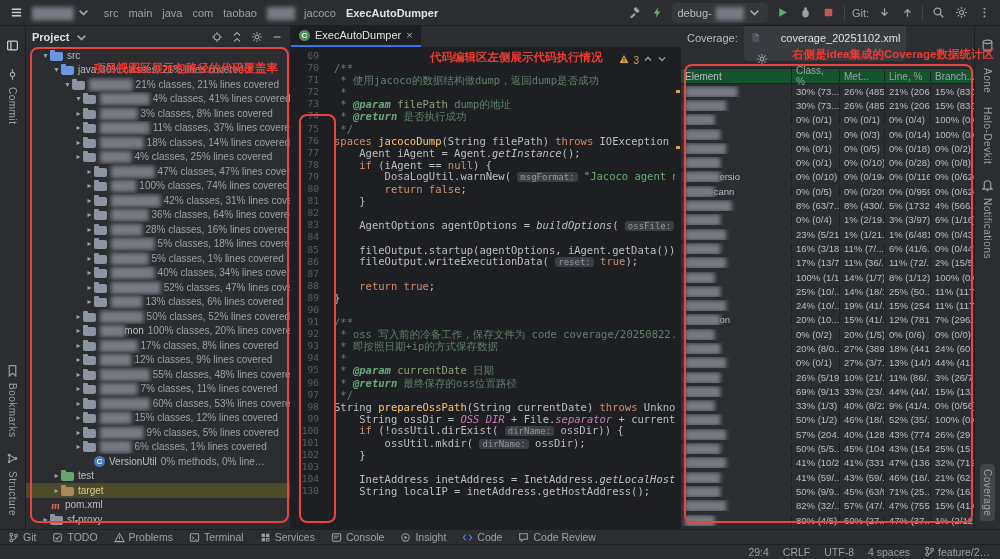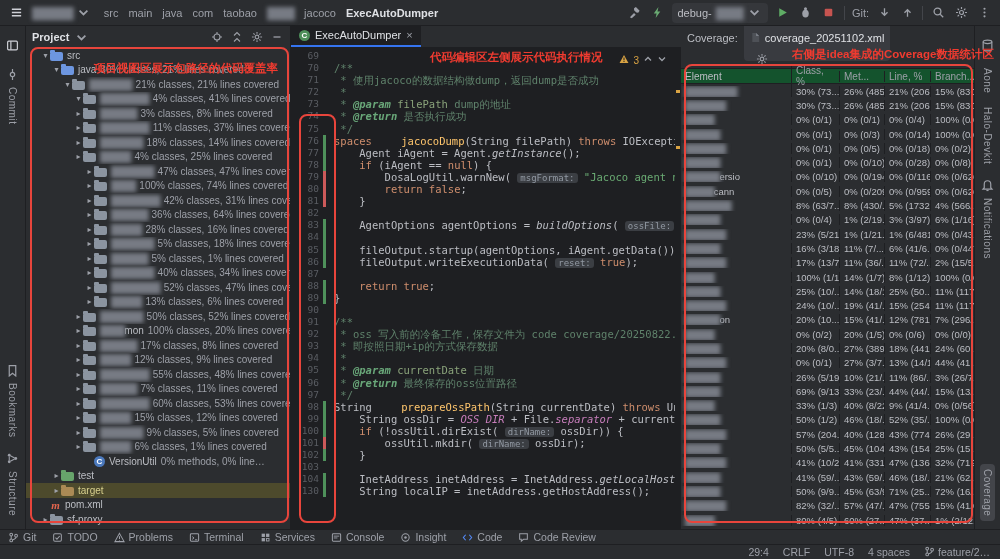--- a/index.html
+++ b/index.html
@@ -57,43 +57,43 @@
 
   
   #editor{left:291px;top:26px;width:390px;height:503px;background:#1e1f22;overflow:hidden;}
   #tabbar{height:22px;background:#2b2d30;border-bottom:1px solid #1e1f22;display:flex;align-items:flex-end;}
   #editor-tab{height:22px;display:flex;align-items:center;gap:5px;padding:0 8px;background:#1e1f22;border-bottom:2px solid #3574f0;color:#dfe1e5;}
   #editor-tab .tico-class{margin:0;}
   .tab-close{color:#9da0a8;font-size:11px;}
   #inspections{position:absolute;right:14px;top:28px;display:flex;align-items:center;gap:4px;color:#d9a343;font-size:10px;z-index:5;}
   #inspections svg{width:10px;height:10px;}
   #code-lines{position:absolute;left:0;top:24px;right:6px;bottom:0;font-family:"DejaVu Sans Mono",monospace;font-size:10.5px;}
-  .cl{display:flex;height:12.1px;line-height:12.1px;white-space:pre;overflow:hidden;}
+  .cl{display:flex;height:12.1px;line-height:12.1px;white-space:pre;overflow:hidden;align-items:center;}
   .ln{width:32px;flex:none;text-align:right;color:#5a5d63;font-size:9.5px;padding-right:4px;}
   .strip{width:3px;flex:none;margin-right:8px;}
   .strip-g{background:#4f915b;}
   .strip-r{background:#cc5a5a;}
   .ctext{flex:1;overflow:hidden;}
   .tk-p{color:#bcbec4;}
   .tk-k{color:#cf8e6d;}
   .tk-c{color:#5f826b;}
   .tk-t{color:#69a779;font-weight:bold;font-style:italic;}
   .tk-ci{color:#8aa37a;}
   .tk-s{color:#6aab73;}
-  .tk-m{color:#ffc66d;margin-left:23px;}
+  .tk-m{color:#ffc66d;}
   .tk-sm{color:#bcbec4;font-style:italic;}
   .tk-f{color:#c77dbb;font-style:italic;}
   .tk-h{background:#3b3e43;color:#9299a3;border-radius:3px;padding:0 3px;font-size:9px;}
   #ed-scroll{position:absolute;right:0;top:24px;width:6px;bottom:0;}
   .smark{position:absolute;right:1px;width:4px;height:3px;background:#d9a343;}
 
   
   #coverage-panel{left:681px;top:26px;width:293px;height:503px;background:#2b2d30;overflow:hidden;}
   #cov-top{height:24px;display:flex;align-items:center;gap:6px;padding:0 6px;}
-  #cov-tab{display:flex;align-items:center;gap:4px;background:#393b40;border-radius:4px;padding:16px 6px;color:#dfe1e5;}
+  #cov-tab{display:flex;align-items:center;gap:20px;background:#393b40;border-radius:4px;padding:16px 6px;color:#dfe1e5;}
   #cov-tab svg{width:11px;height:11px;}
   #cov-toolbar{height:18px;display:flex;align-items:center;gap:8px;padding:0 8px;}
   #cov-toolbar span{width:14px;height:14px;display:inline-flex;align-items:center;justify-content:center;}
   #cov-toolbar svg{width:12px;height:12px;}
   #cov-head{height:16px;display:flex;align-items:center;background:#14532d;border-top:1px solid #1e1f22;border-bottom:1px solid #1e1f22;font-size:10px;color:#9da0a8;}
   #cov-rows{position:absolute;left:0;top:58px;right:0;bottom:0;overflow:hidden;}
   .crow{display:flex;align-items:center;height:14.3px;font-size:9.5px;white-space:nowrap;}
   .cc{overflow:hidden;padding:0 4px;flex:none;}
   .c0{flex:1 1 auto;min-width:0;color:#bcbec4;}
   .c1{width:48px;border-left:1px solid #1e1f22;}

